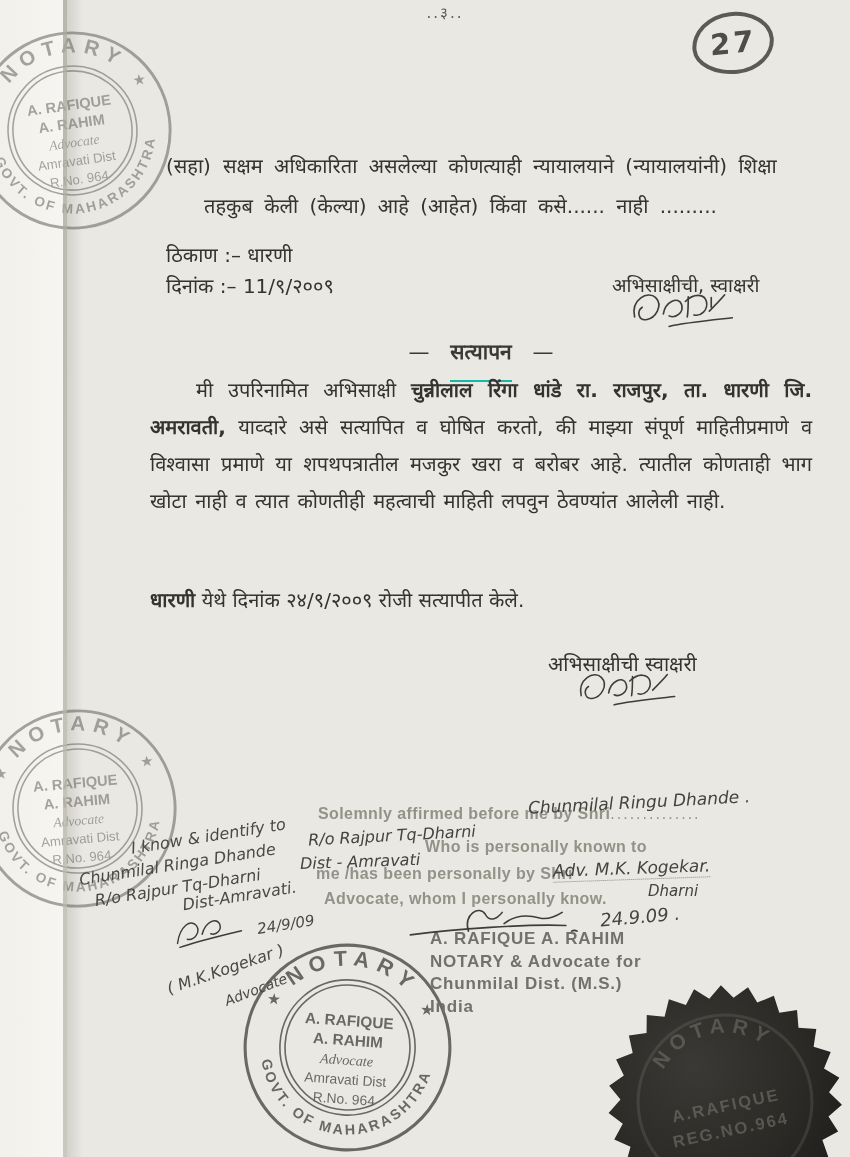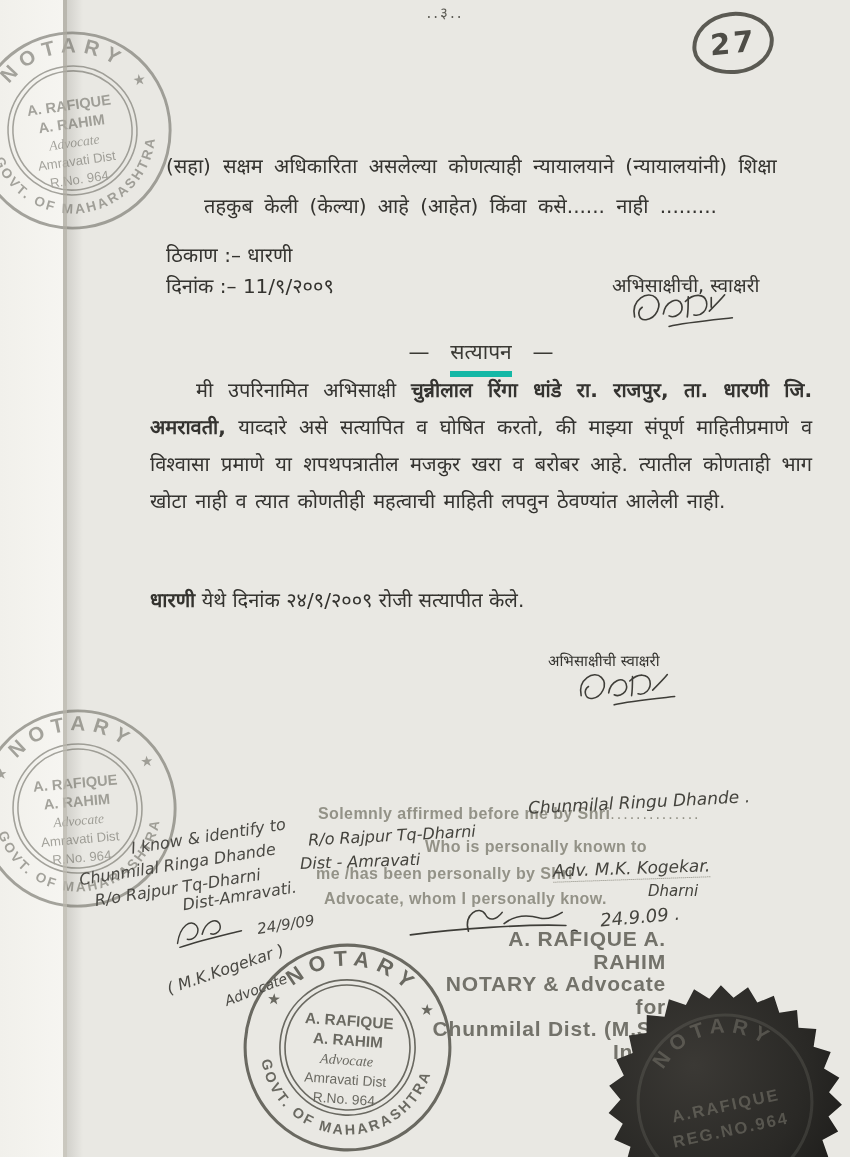--- a/index.html
+++ b/index.html
@@ -13,29 +13,29 @@
   
   .print{font-size:20px;color:#34332f;white-space:nowrap;z-index:3;}
   .clause-line{word-spacing:5px;}
   .clabel{margin-right:12px;}
   .pageno{font-size:15px;color:#5e5d56;letter-spacing:2px;}
   .badge{width:74px;height:54px;border:4px solid #5b5a53;border-radius:50% 50% 48% 52%/55% 48% 52% 45%;
          transform:rotate(-6deg);display:flex;align-items:center;justify-content:center;z-index:3;}
   .badge span{font-size:29px;font-weight:bold;color:#4e4d47;letter-spacing:3px;transform:skewX(-4deg);}
   .heading{width:662px;text-align:center;font-size:21px;color:#3a3934;z-index:3;}
   .heading .hw-dash{margin:0 14px;}
-  .heading .title{border-bottom:6px solid #14b8a6;padding-bottom:7px;}
+  .heading .title{border-bottom:2px solid #14b8a6;padding-bottom:16px;font-weight:bold;}
   .para{width:662px;font-size:20px;line-height:37px;text-align:justify;text-indent:46px;color:#343330;z-index:3;word-spacing:2px;}
   .bold{font-weight:bold;}
   
   .rstamp{font-family:"Liberation Sans",sans-serif;font-weight:bold;color:#8a897e;font-size:16px;
           letter-spacing:.4px;white-space:nowrap;z-index:3;opacity:.9;}
   .rstamp .dots{letter-spacing:2px;font-weight:normal;}
-  .notary-block{width:236px;text-align:right;font-family:"Liberation Sans",sans-serif;font-weight:bold;
-          color:#73726a;font-size:21px;line-height:22.5px;letter-spacing:.8px;z-index:3;}
+  .notary-block{width:236px;text-align:left;font-family:"Liberation Sans",sans-serif;font-weight:bold;
+          color:#73726a;font-size:17px;line-height:22.5px;letter-spacing:.8px;z-index:3;}
   
   .hw{font-style:italic;color:#44433d;white-space:nowrap;z-index:4;}
   .hw-underline{border-bottom:1px dotted #8a897e;padding-bottom:1px;}
   .note{width:320px;font-style:italic;font-size:16px;line-height:23px;color:#4a4944;
         transform:rotate(-9deg);transform-origin:left top;z-index:4;}
   .note div{white-space:nowrap;}
   .sig svg{display:block;}
   .sig path{fill:none;stroke:#3e3d38;stroke-width:1.7;stroke-linecap:round;}
   
   .stamp{z-index:2;}
@@ -152,21 +152,21 @@
   </div>
 
   <div class="abs para" style="left:150px;top:372px">
     <span>मी उपरिनामित अभिसाक्षी </span><span class="bold">चुन्नीलाल रिंगा धांडे रा. राजपुर, ता. धारणी जि. अमरावती,</span><span> याव्दारे असे सत्यापित व घोषित करतो, की माझ्या संपूर्ण माहितीप्रमाणे व विश्वासा प्रमाणे या शपथपत्रातील मजकुर खरा व बरोबर आहे. त्यातील कोणताही भाग खोटा नाही व त्यात कोणतीही महत्वाची माहिती लपवुन ठेवण्यांत आलेली नाही.</span>
   </div>
 
   <div class="abs print" style="left:150px;top:586px">
     <span class="bold">धारणी</span><span> येथे दिनांक  २४/९/२००९ रोजी सत्यापीत केले.</span>
   </div>
 
-  <div class="abs print" style="left:548px;top:650px;font-size:15px">अभिसाक्षीची स्वाक्षरी</div>
+  <div class="abs print" style="left:548px;top:650px;font-size:20px">अभिसाक्षीची स्वाक्षरी</div>
   <div class="abs sig" style="left:572px;top:668px;z-index:4">
     <svg width="110" height="48" viewBox="0 0 120 52">
       <path d="M10 30 C6 12 24 2 32 10 C40 18 32 32 22 33 C14 34 12 24 18 20"></path>
       <path d="M40 27 C42 14 56 8 59 17 C62 26 52 32 46 29"></path>
       <path d="M66 9 C66 16 66 24 65 30"></path>
       <path d="M63 14 C72 5 83 6 85 14 C87 23 79 30 72 28"></path>
       <path d="M88 24 C94 18 100 12 104 7"></path>
       <path d="M46 40 C62 36 94 33 112 31"></path>
     </svg>
   </div>

